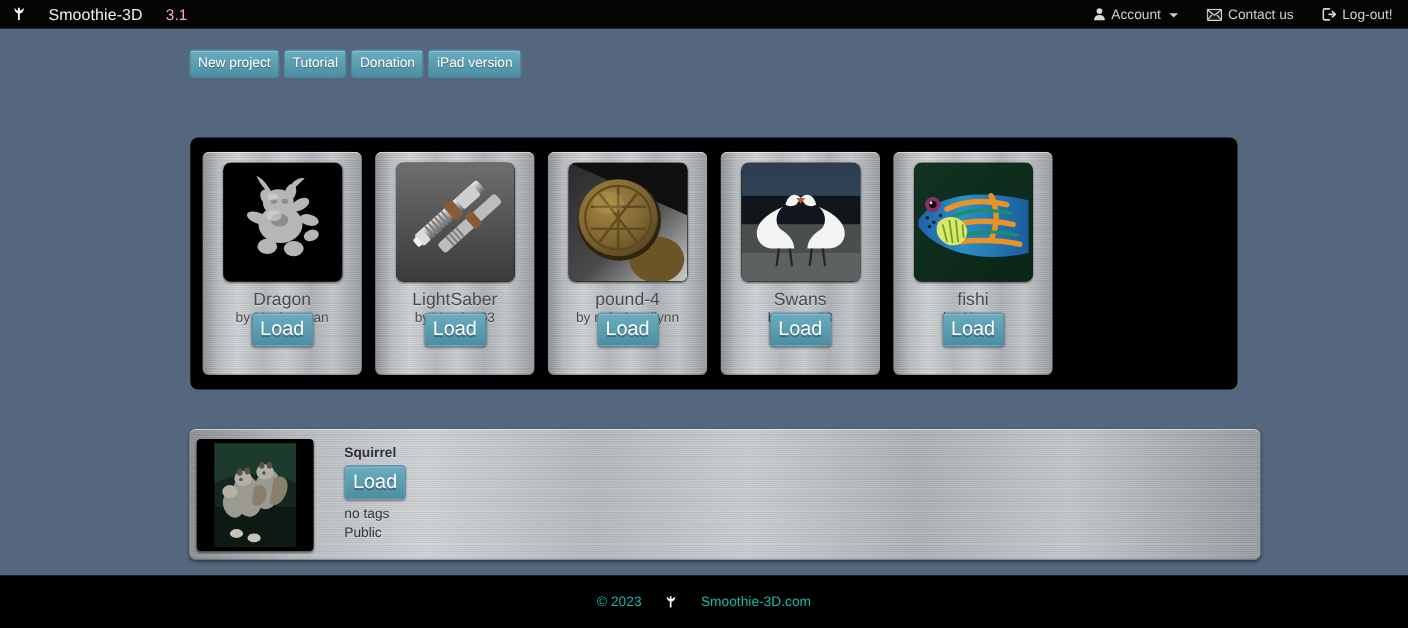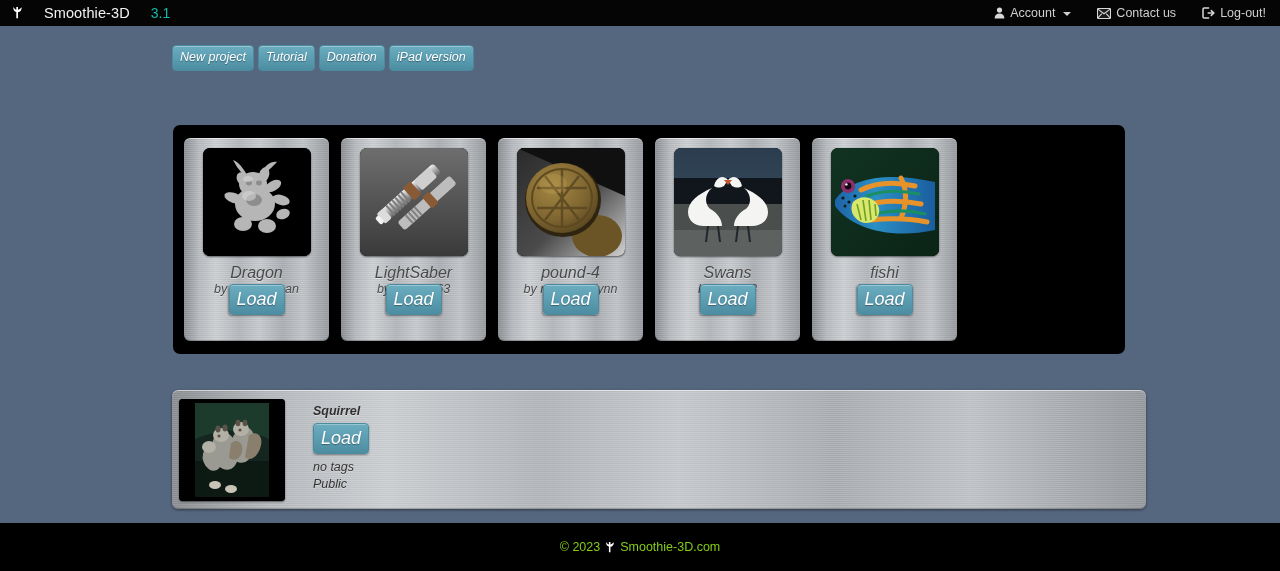--- a/index.html
+++ b/index.html
@@ -37,21 +37,21 @@
     color: #f2f2f2;
     letter-spacing: .1px;
     white-space: nowrap;
   }
   .brand .leaf-mark {
     display: inline-block;
     position: relative;
     top: 1px;
   }
   .brand .ver {
-    color: #14b8a6;
+    color: #f9a8d4;
     font-size: 14px;
     font-weight: 400;
   }
   .nav-right {
     display: flex;
     gap: 26px;
   }
   .nav-link {
     display: flex;
     align-items: center;
@@ -70,21 +70,20 @@
     margin-left: 3px;
     position: relative;
     top: 1px;
   }
 
   
   .page {
     padding: 0;
     position: relative;
     height: 422px;
-    font-style: italic;
   }
 
   
   .toolbar {
     position: absolute;
     top: 19px;
     left: 172px;
     display: flex;
     gap: 4px;
   }
@@ -249,22 +248,22 @@
     left: 0; bottom: 0;
     width: 1280px;
     height: 48px;
     background: #000000;
     display: flex;
     align-items: center;
     justify-content: center;
   }
   .footer-inner {
     display: flex;
-    gap: 5px;
-    color: #84cc16;
+    gap: 22px;
+    color: #14b8a6;
     font-size: 12.5px;
     white-space: nowrap;
   }
   .footer-inner .leaf-mark { position: relative; top: 1px; }
 </style>
 </head>
 <body>
 
 <div class="navbar">
 

